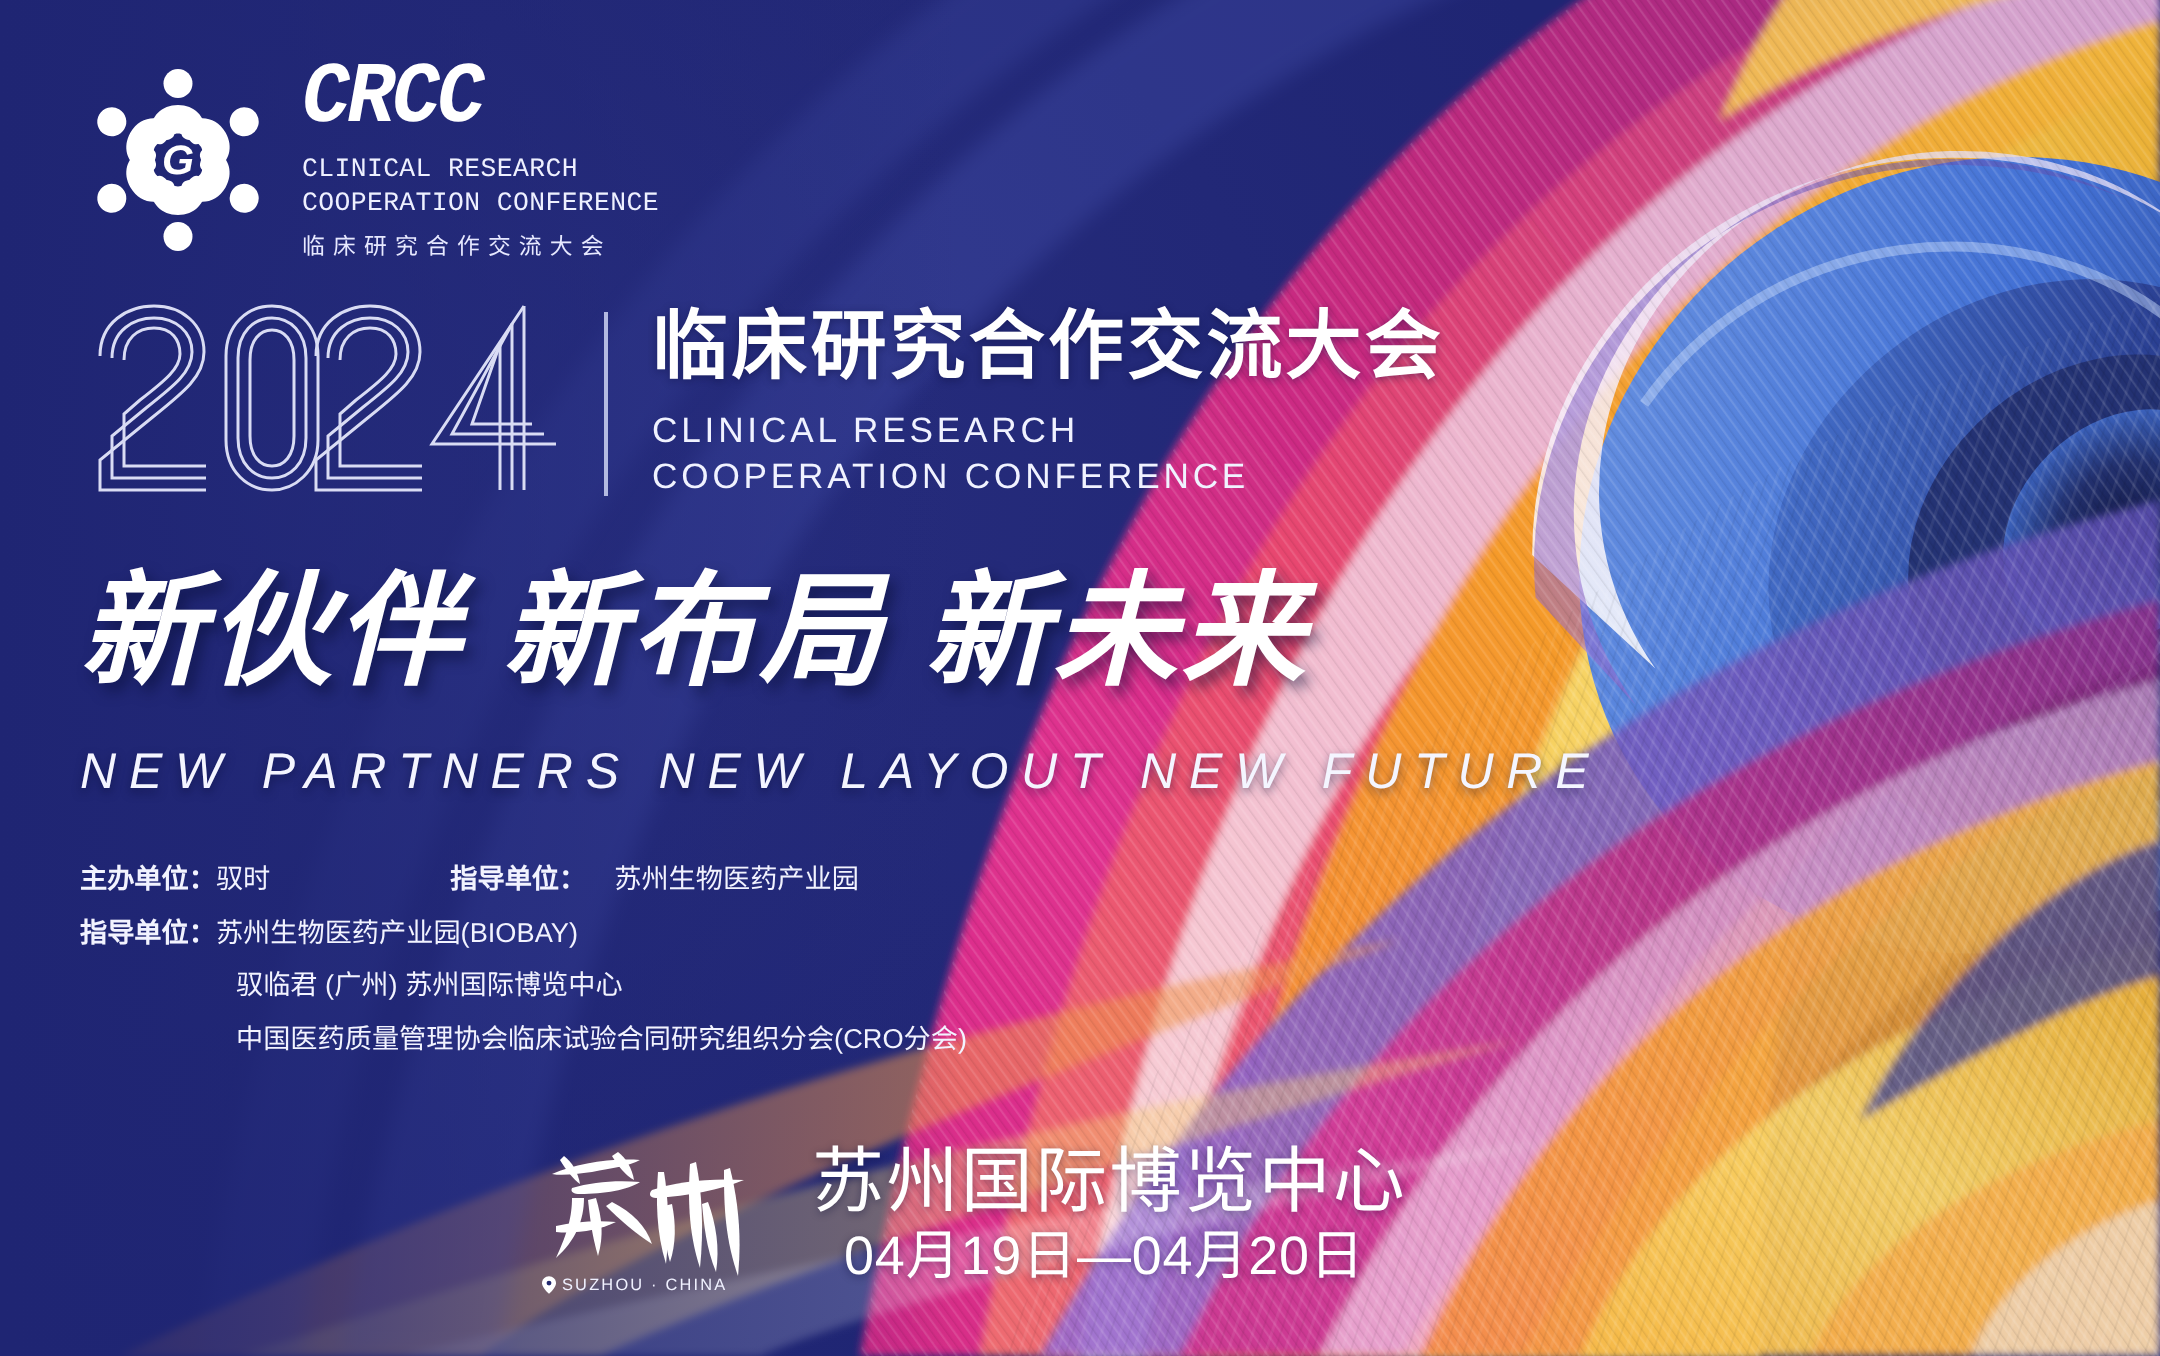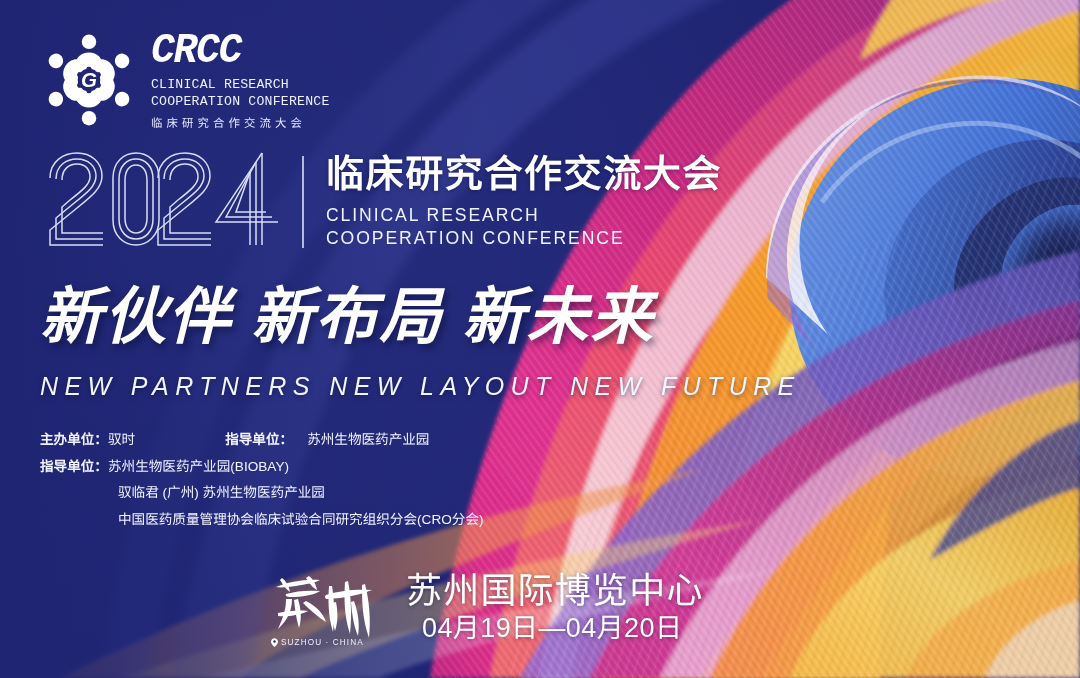--- a/index.html
+++ b/index.html
@@ -341,21 +341,21 @@
       <span class="org-value">驭时</span>
       <span class="guide">
         <span class="org-label">指导单位：</span>
         <span class="org-value">苏州生物医药产业园</span>
       </span>
     </div>
     <div class="org-line">
       <span class="org-label">指导单位：</span>
       <span class="org-value">苏州生物医药产业园(BIOBAY)</span>
     </div>
-    <div class="org-sub">驭临君 (广州) 苏州生物医药产业园</div>
+    <div class="org-sub">驭临君 (广州) 苏州国际博览中心</div>
     <div class="org-sub">中国医药质量管理协会临床试验合同研究组织分会(CRO分会)</div>
   </div>
 
   <div class="footer">
     <div class="sz-logo">
       <svg class="sz-svg" width="122" height="80" viewBox="0 0 122 80">
         <g fill="#ffffff">
 
           <path d="M8 19 C20 14 36 11 52 12 C47 15 38 16 28 18 C20 19 13 20 8 19 Z"></path>
           <path d="M14 10 C18 13 21 18 22 24 C19 22 15 17 12 12 Z"></path>

